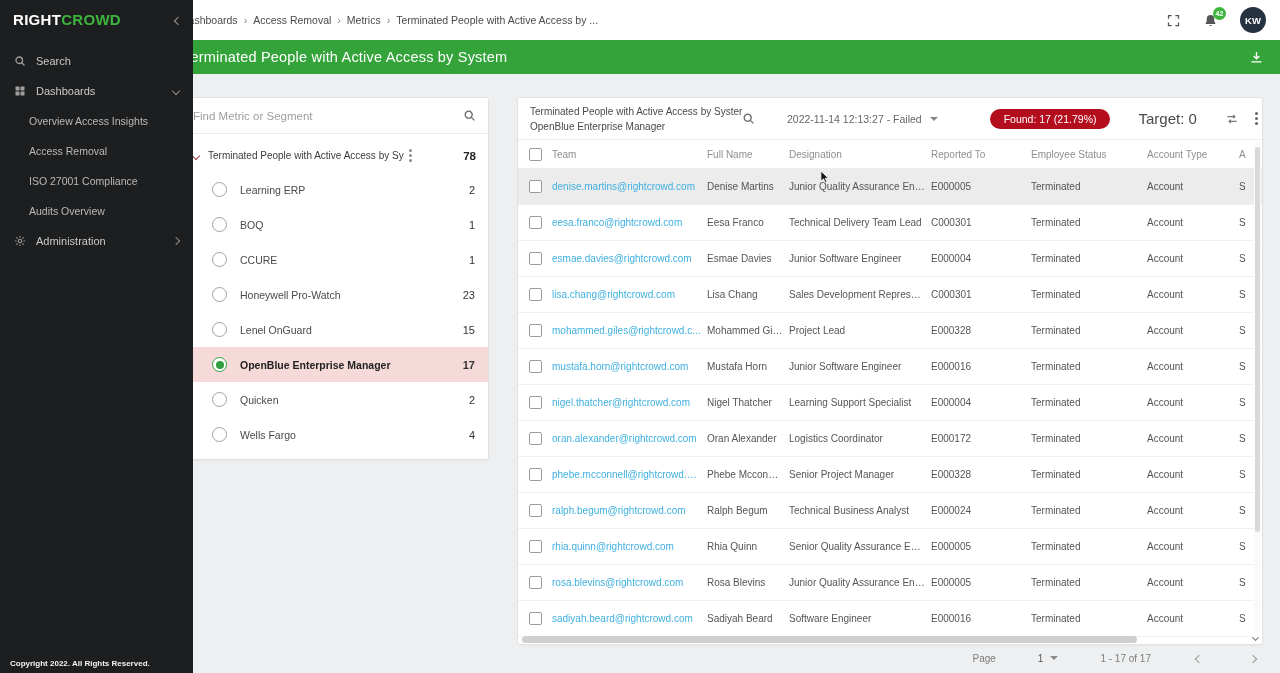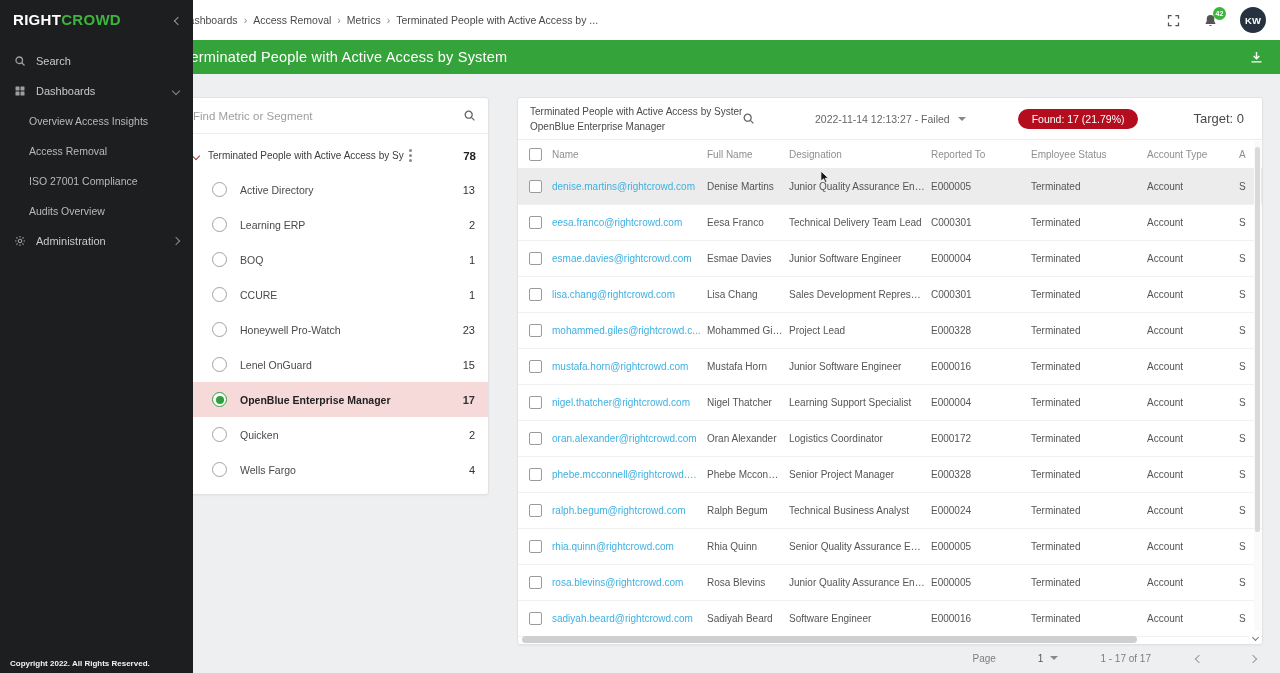--- a/index.html
+++ b/index.html
@@ -75,24 +75,24 @@
   .seg-row.selected .seg-label { font-weight:bold; color:#222; }
   .seg-count { margin-left:auto; font-size:11px; color:#333; }
   .seg-row.selected .seg-count { font-weight:bold; }
 
   
   .results-card { position:absolute; left:517px; top:97px; width:746px; height:548px; background:#fff; border:1px solid #e2e2e2; border-radius:3px; overflow:hidden; box-shadow:0 1px 2px rgba(0,0,0,.04); }
   .results-header { height:42px; display:flex; align-items:center; padding:0 12px; border-bottom:1px solid #ececec; }
   .rtitle { width:212px; flex:none; }
   .rtitle div { font-size:10px; color:#4a4a4a; line-height:1.5; white-space:nowrap; overflow:hidden; }
   .rh-search { width:13px; height:13px; color:#666; cursor:pointer; flex:none; }
-  .run-select { display:flex; align-items:center; gap:8px; font-size:10.5px; color:#666; margin-left:60px; cursor:pointer; white-space:nowrap; }
+  .run-select { display:flex; align-items:center; gap:8px; font-size:10.5px; color:#666; margin-left:32px; cursor:pointer; white-space:nowrap; }
   .caret-down { width:0; height:0; border-left:4px solid transparent; border-right:4px solid transparent; border-top:4px solid #888; }
   .found-pill { margin-left:52px; background:var(--red-badge); color:#fff; font-size:10.5px; padding:4px 14px; border-radius:13px; white-space:nowrap; cursor:pointer; }
-  .target-text { margin-left:55px; font-size:13px; color:#4a4a4a; white-space:nowrap; }
+  .target-text { margin-left:28px; font-size:15px; color:#4a4a4a; white-space:nowrap; }
   .swap-btn { margin-left:28px; color:#777; cursor:pointer; }
   .swap-btn svg { width:14px; height:14px; }
   .results-header .kebab { margin-left:16px; color:#666; }
 
   .grid-header, .grid-row { display:grid; grid-template-columns:34px 155px 82px 142px 100px 116px 92px 25px; align-items:center; }
   .grid-header { height:29px; border-bottom:1px solid #ececec; color:#8f8f8f; font-size:10px; }
   .grid-row { height:36px; border-bottom:1px solid #f1f1f1; font-size:10px; color:#555; cursor:pointer; }
   .grid-row.hovered { background:#ececec; }
   .cell { padding-right:6px; white-space:nowrap; overflow:hidden; text-overflow:ellipsis; }
   .cell-check { display:flex; justify-content:center; padding-right:0; }
@@ -211,25 +211,20 @@
       <span class="kebab">
           <i></i>
           <i></i>
           <i></i>
         </span>
       <span class="parent-count">78</span>
     </div>
     <div id="segments">
         <div class="seg-row">
           <span class="radio"></span>
-          <span class="seg-label">Active Directory</span>
-          <span class="seg-count">13</span>
-        </div>
-        <div class="seg-row">
-          <span class="radio"></span>
           <span class="seg-label">Learning ERP</span>
           <span class="seg-count">2</span>
         </div>
         <div class="seg-row">
           <span class="radio"></span>
           <span class="seg-label">BOQ</span>
           <span class="seg-count">1</span>
         </div>
         <div class="seg-row">
           <span class="radio"></span>
@@ -289,21 +284,21 @@
     <span class="kebab">
         <i></i>
         <i></i>
         <i></i>
       </span>
   </div>
   <div class="grid-header" id="grid-header">
       <div class="cell cell-check">
         <span class="checkbox"></span>
       </div>
-      <div class="cell">Name</div>
+      <div class="cell">Team</div>
       <div class="cell">Full Name</div>
       <div class="cell">Designation</div>
       <div class="cell">Reported To</div>
       <div class="cell">Employee Status</div>
       <div class="cell">Account Type</div>
       <div class="cell">A</div>
     </div>
   <div id="grid-body">
       <div class="grid-row hovered">
         <div class="cell cell-check">

